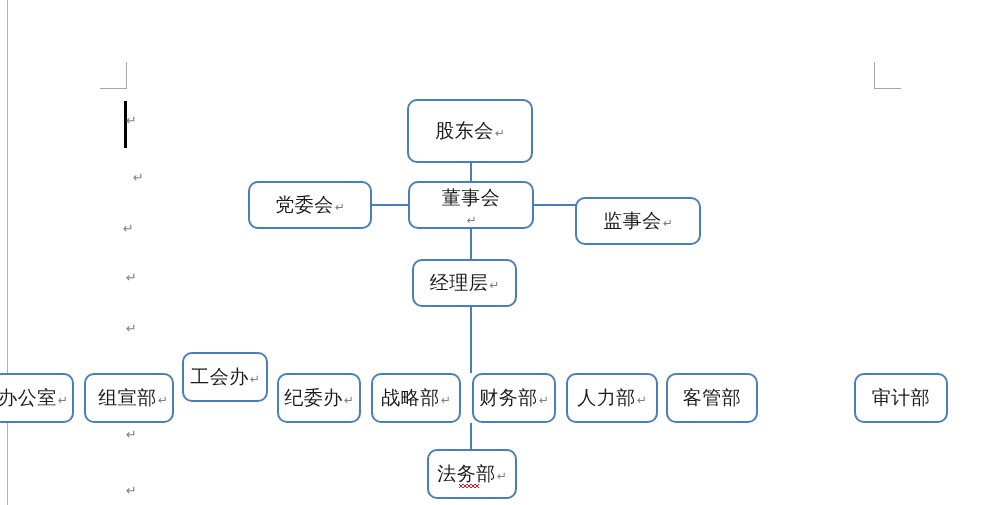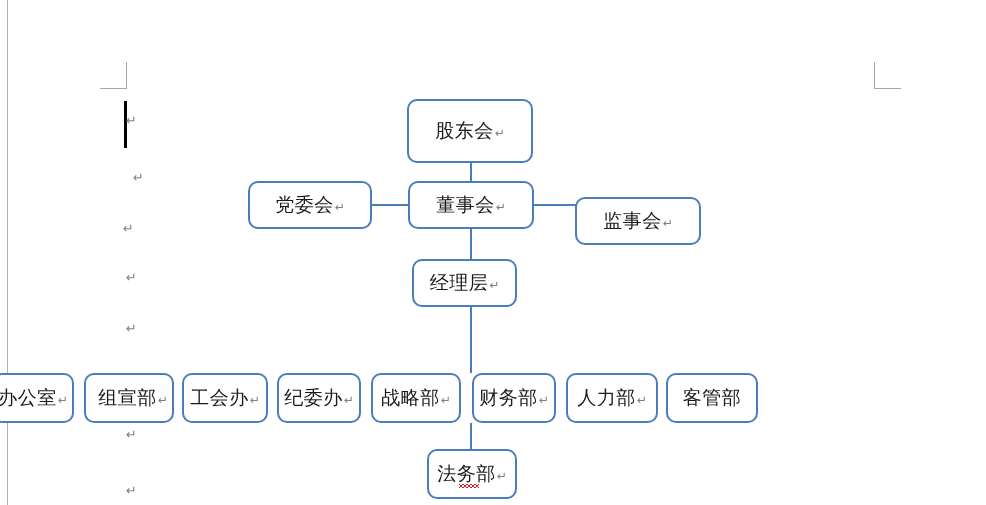--- a/index.html
+++ b/index.html
@@ -129,21 +129,21 @@
   <div class="node" style="left:407px; top:99px; width:126px; height:64px;">
     <span class="node-text">股东会</span>
     <span class="node-pilcrow">↵</span>
   </div>
 
   <div class="node" style="left:248px; top:181px; width:124px; height:48px;">
     <span class="node-text">党委会</span>
     <span class="node-pilcrow">↵</span>
   </div>
 
-  <div class="node" style="left:408px; top:181px; width:126px; height:48px;">
+  <div class="node" style="left:408px; top:181px; width:126px; height:48px;flex-direction:column;">
     <span class="node-text">董事会</span>
     <span class="node-pilcrow">↵</span>
   </div>
 
   <div class="node" style="left:575px; top:181px; width:126px; height:48px;margin-top:16px;">
     <span class="node-text">监事会</span>
     <span class="node-pilcrow">↵</span>
   </div>
 
   <div class="node" style="left:412px; top:259px; width:105px; height:48px;">
@@ -154,21 +154,21 @@
   <div class="node" style="left:-8px; top:373px; width:82px; height:50px;">
     <span class="node-text">办公室</span>
     <span class="node-pilcrow">↵</span>
   </div>
 
   <div class="node" style="left:84px; top:373px; width:90px; height:50px;padding-left:8px;">
     <span class="node-text">组宣部</span>
     <span class="node-pilcrow">↵</span>
   </div>
 
-  <div class="node" style="left:182px; top:373px; width:86px; height:50px;">
+  <div class="node" style="left:182px; top:352px; width:86px; height:50px;">
     <span class="node-text">工会办</span>
     <span class="node-pilcrow">↵</span>
   </div>
 
   <div class="node" style="left:277px; top:373px; width:84px; height:50px;">
     <span class="node-text">纪委办</span>
     <span class="node-pilcrow">↵</span>
   </div>
 
   <div class="node" style="left:371px; top:373px; width:90px; height:50px;">
@@ -184,20 +184,23 @@
   <div class="node" style="left:566px; top:373px; width:92px; height:50px;">
     <span class="node-text">人力部</span>
     <span class="node-pilcrow">↵</span>
   </div>
 
   <div class="node" style="left:666px; top:373px; width:92px; height:50px;">
     <span class="node-text">客管部</span>
   </div>
 
 
+  <div class="node" style="left:854px; top:373px; width:94px; height:50px;">
+    <span class="node-text">审计部</span>
+  </div>
 
   <div class="node" style="left:427px; top:449px; width:90px; height:50px;">
     <span class="node-text">法务部</span>
     <span class="node-pilcrow">↵</span>
   </div>
   <div class="squiggle" style="left:459px; top:484px; width:20px;"></div>
 
 </div>
 
 </body></html>

